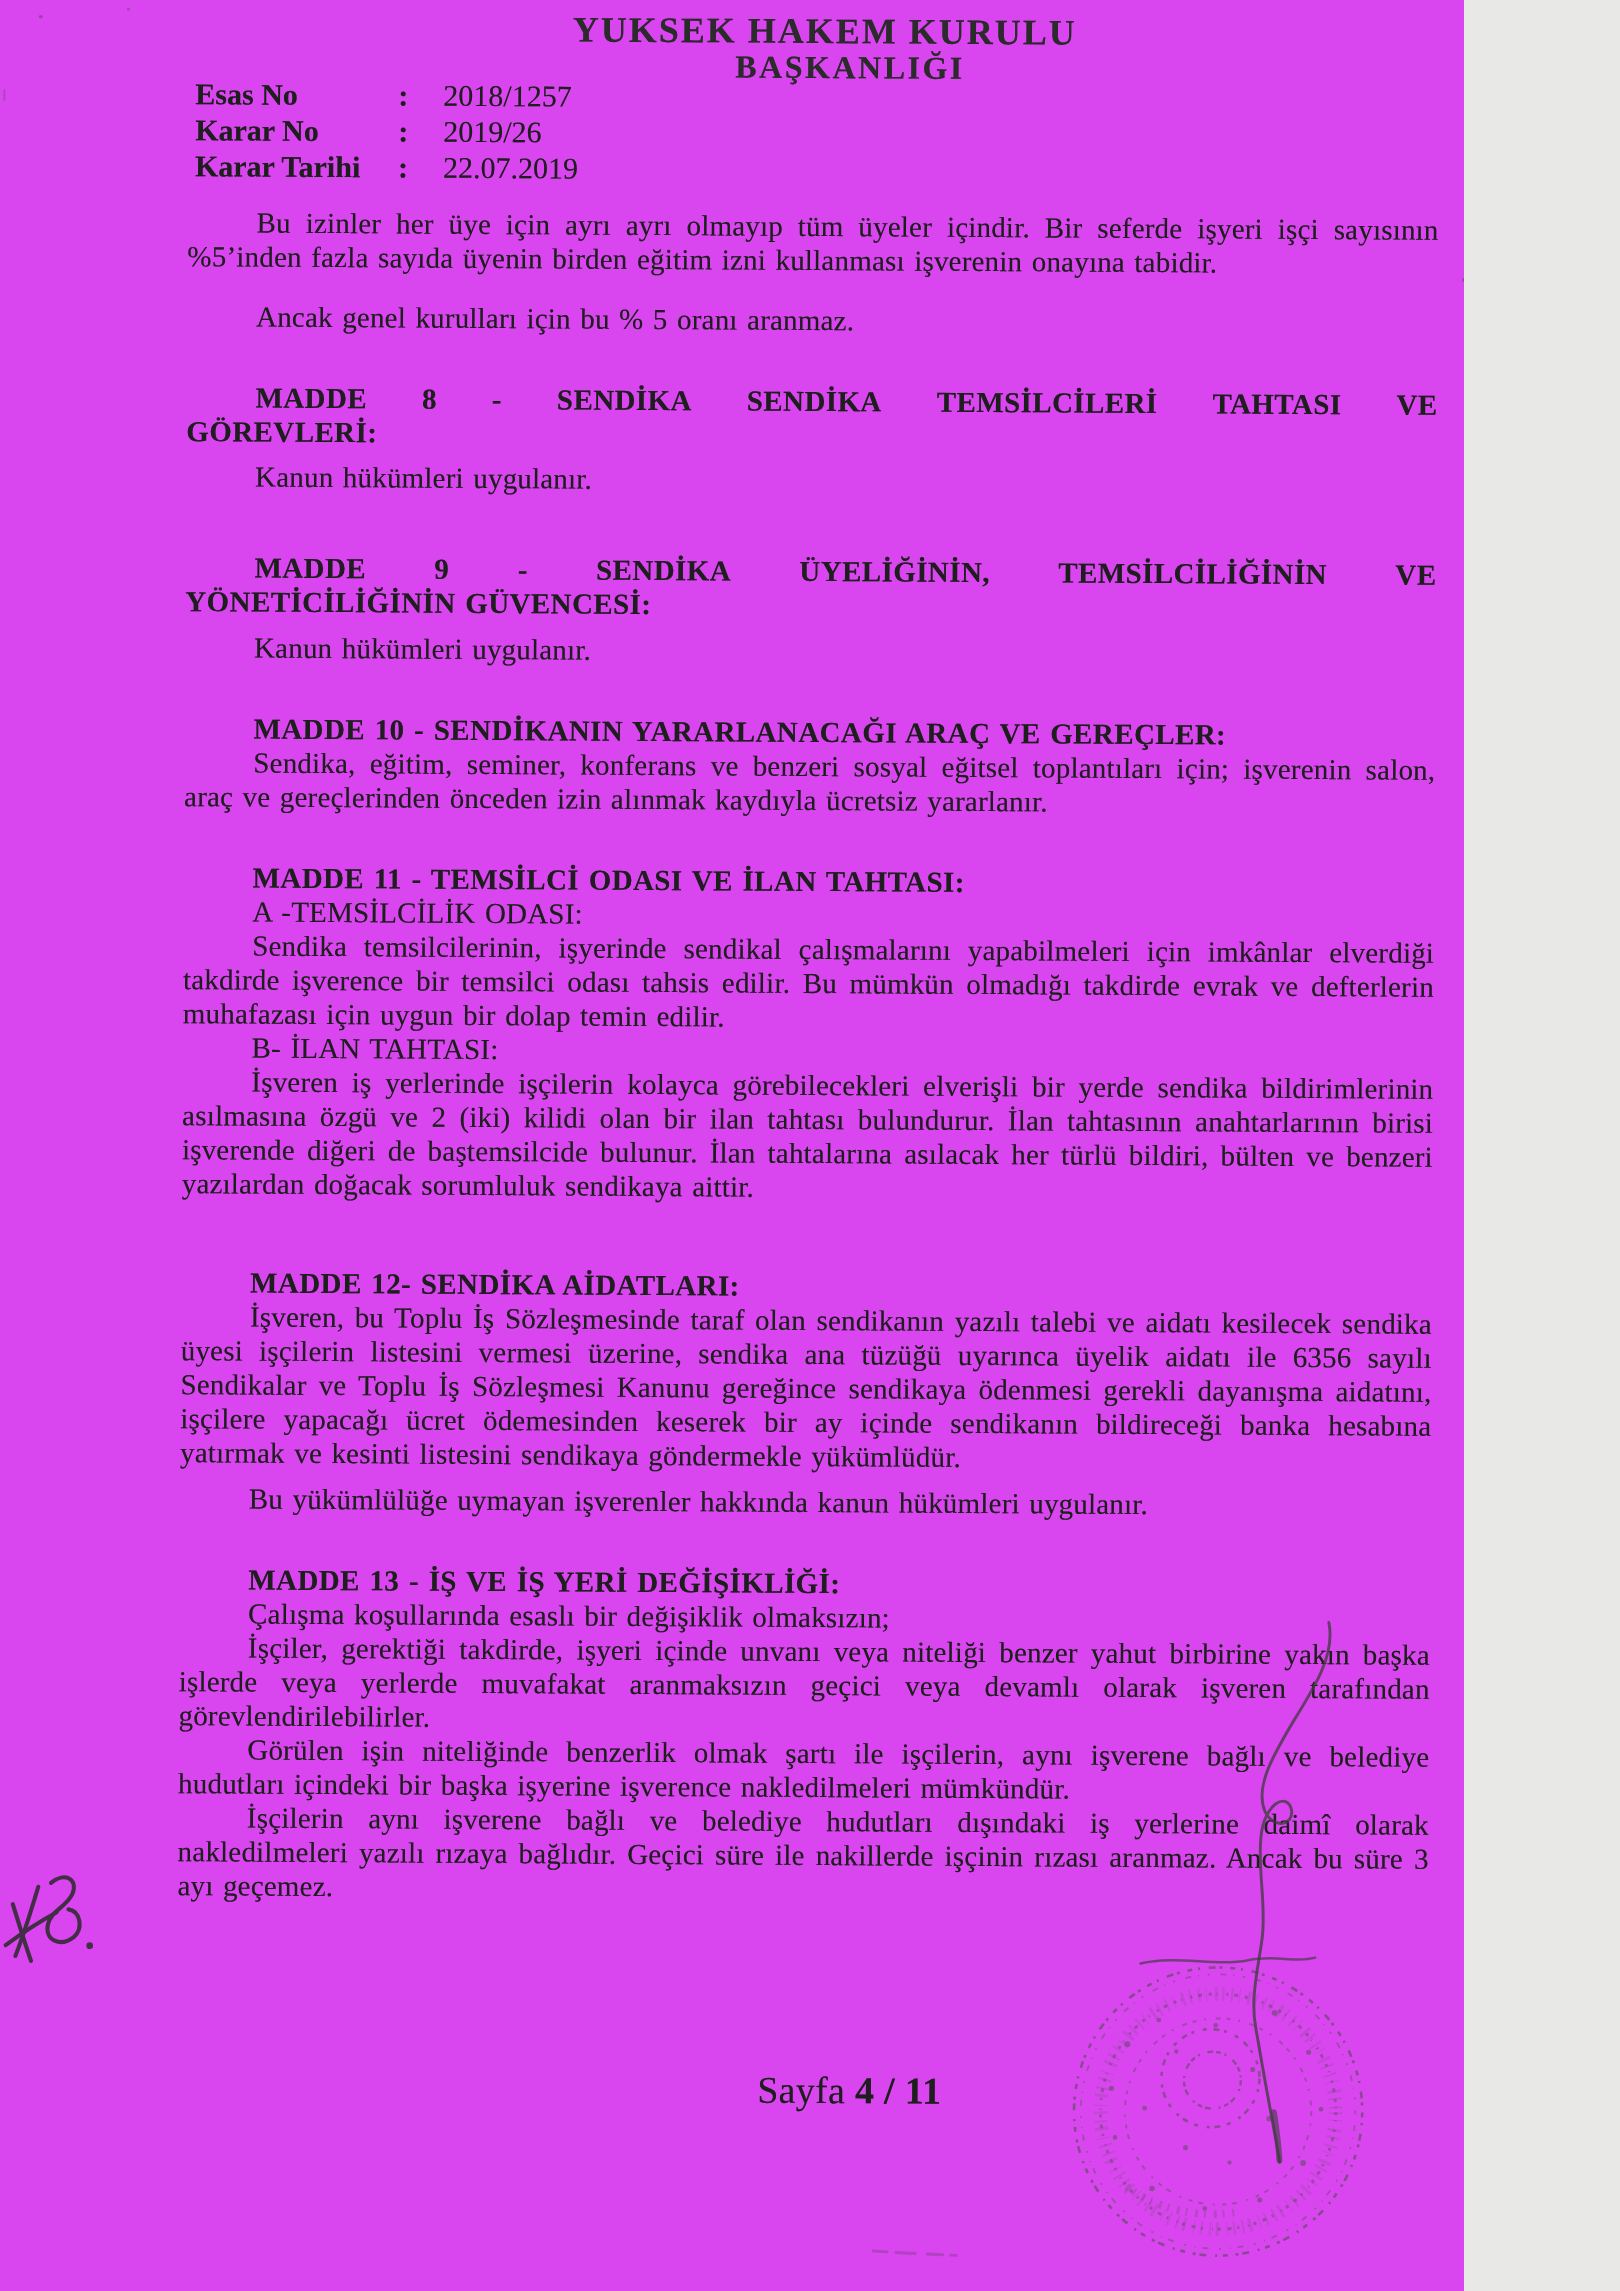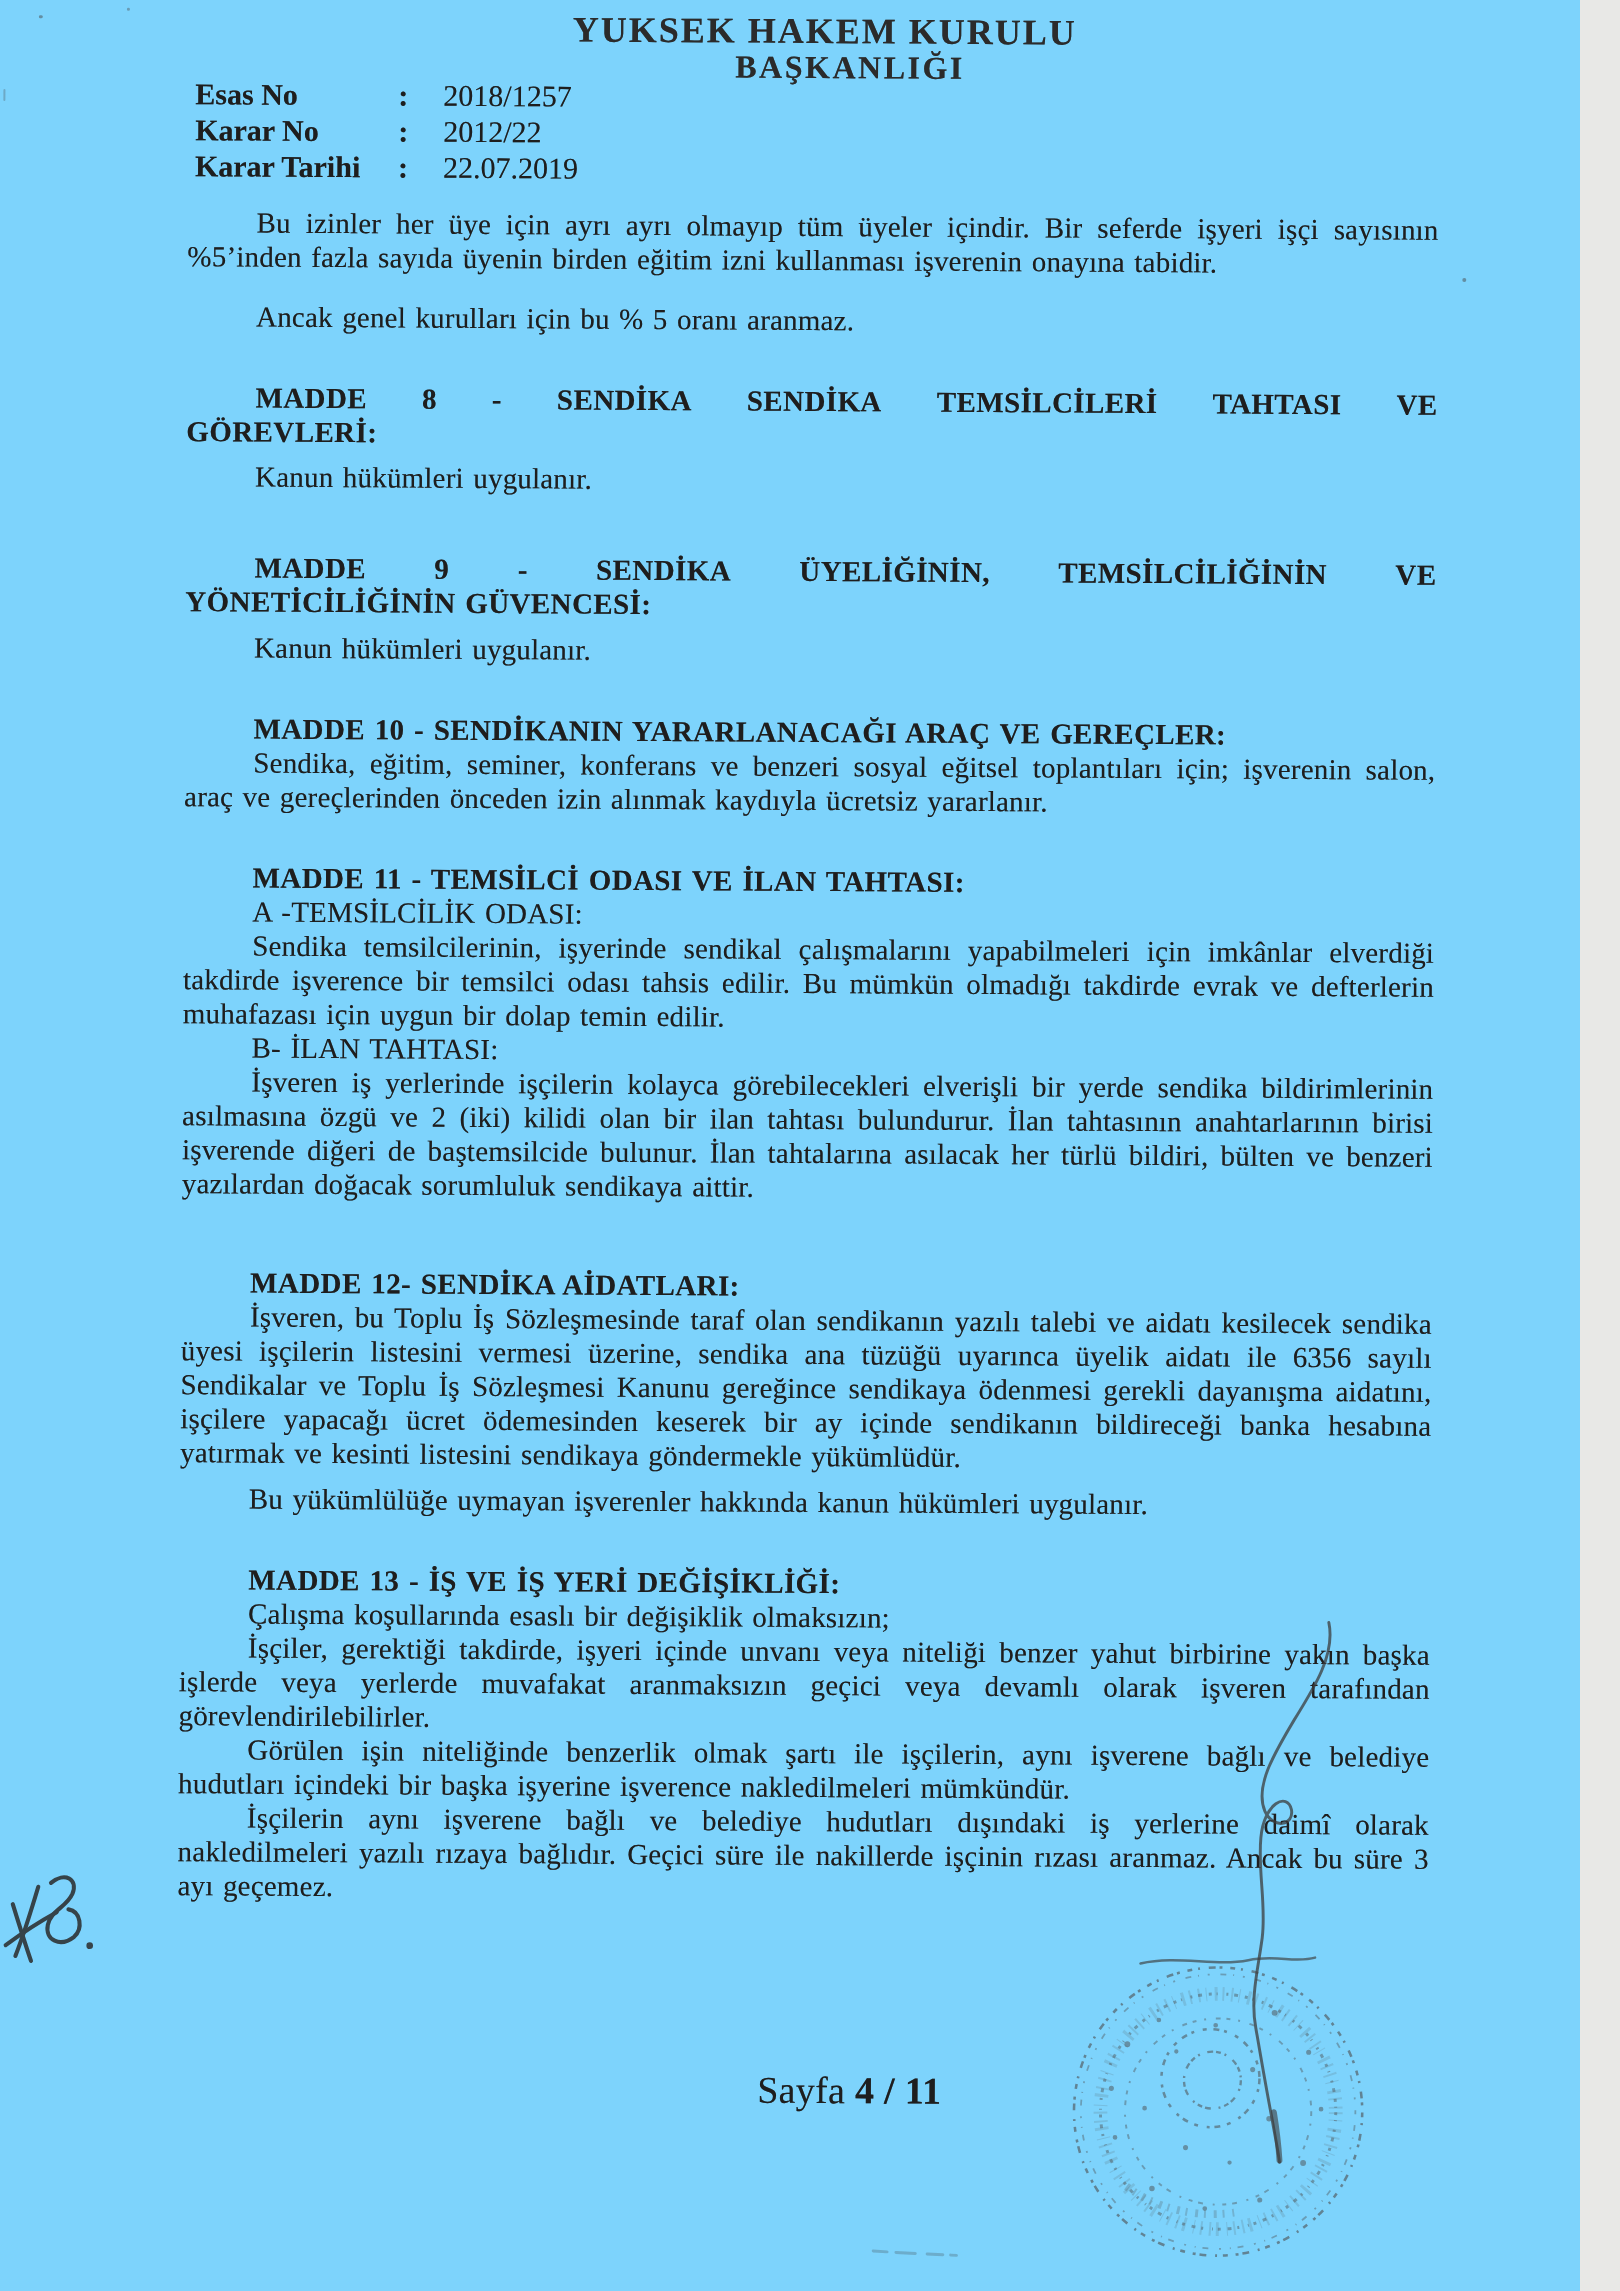--- a/index.html
+++ b/index.html
@@ -1,18 +1,18 @@
 <!DOCTYPE html>
 <html><head>
 <meta charset="utf-8">
 <style>
   html,body { margin:0; padding:0; background:#e8e8e6; }
   .page {
-    position:relative; width:1580px; height:2292px;
-    background:#7dd3fc; overflow:hidden;
+    position:relative; width:1464px; height:2292px;
+    background:#d946ef; overflow:hidden;
     font-family:"Liberation Serif","DejaVu Serif",serif;
     color:#1e1e1e;
   }
   .scan {
     position:absolute; inset:0;
     transform:rotate(0.35deg); transform-origin:810px 0;
     text-shadow:0 0 0.6px rgba(40,40,40,.55);
   }
   
   .doc-title { position:absolute; left:335px; top:11.8px; width:980px; text-align:center; }
@@ -60,21 +60,21 @@
 
     <div class="meta">
       <div class="meta-row">
         <div class="meta-label">Esas No</div>
         <div class="meta-colon">:</div>
         <div class="meta-value">2018/1257</div>
       </div>
       <div class="meta-row">
         <div class="meta-label">Karar No</div>
         <div class="meta-colon">:</div>
-        <div class="meta-value">2012/22</div>
+        <div class="meta-value">2019/26</div>
       </div>
       <div class="meta-row">
         <div class="meta-label">Karar Tarihi</div>
         <div class="meta-colon">:</div>
         <div class="meta-value">22.07.2019</div>
       </div>
     </div>
 
     <div class="body-text">
         <div class="para">Bu izinler her üye için ayrı ayrı olmayıp tüm üyeler içindir. Bir seferde işyeri işçi sayısının %5’inden fazla sayıda üyenin birden eğitim izni kullanması işverenin onayına tabidir.</div>

